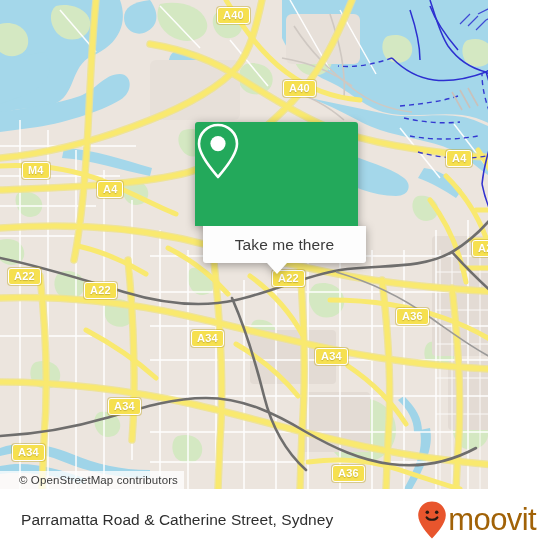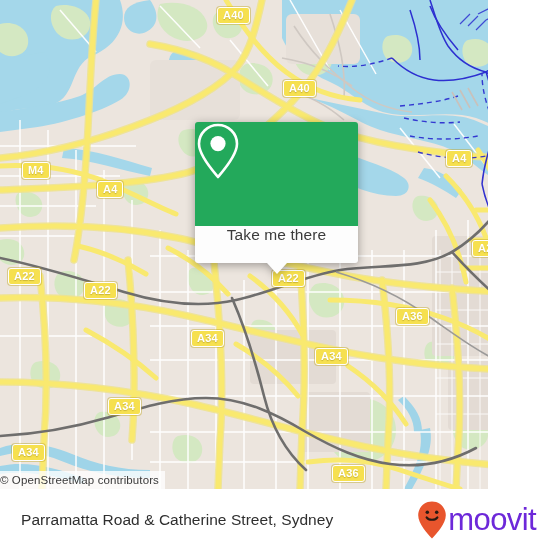--- a/index.html
+++ b/index.html
@@ -19,21 +19,21 @@
     position:absolute;left:0;top:0;width:488px;height:489px;
     overflow:hidden;
     background:#ece5de;
   }
   #map svg{position:absolute;left:0;top:0;display:block;}
 
   
   #attrib{
     position:absolute;left:0;bottom:0;
     height:18px;
-    padding:0 6px 0 0;
+    padding:0 6px 0 19px;
     display:flex;align-items:center;
     background:rgba(255,255,255,0.78);
     font-size:11.5px;
     color:#3a3a3a;
     letter-spacing:.1px;
     white-space:nowrap;
     z-index:40;
   }
 
   
@@ -48,21 +48,21 @@
     width:100%;height:104px;
     background:#23a95b;
     border-radius:3px 3px 0 0;
     display:flex;align-items:center;justify-content:center;
   }
   #card-pin{display:block;}
   #card-white{
     width:100%;height:37px;
     background:#fdfdfd;
     border-radius:0 0 3px 3px;
-    display:flex;justify-content:center;
+    display:flex;align-items:center;justify-content:center;margin-left:8px;
   }
   #card-label{
     font-size:15.5px;
     color:#3b3b3b;
     letter-spacing:.1px;
     white-space:nowrap;
   }
   #card-tail{
     position:absolute;
     left:50%;top:141px;
@@ -92,21 +92,21 @@
   }
   #brand{
     position:absolute;
     right:14px;top:50%;
     transform:translateY(-50%);
     display:flex;align-items:center;
     z-index:2;
   }
   #brand-word{
     font-size:31px;
-    color:#6d28d9;
+    color:#a16207;
     letter-spacing:-.6px;
     line-height:1;
     margin-left:1px;
     font-weight:400;
   }
 </style>
 </head>
 <body>
 
 <div id="root">

